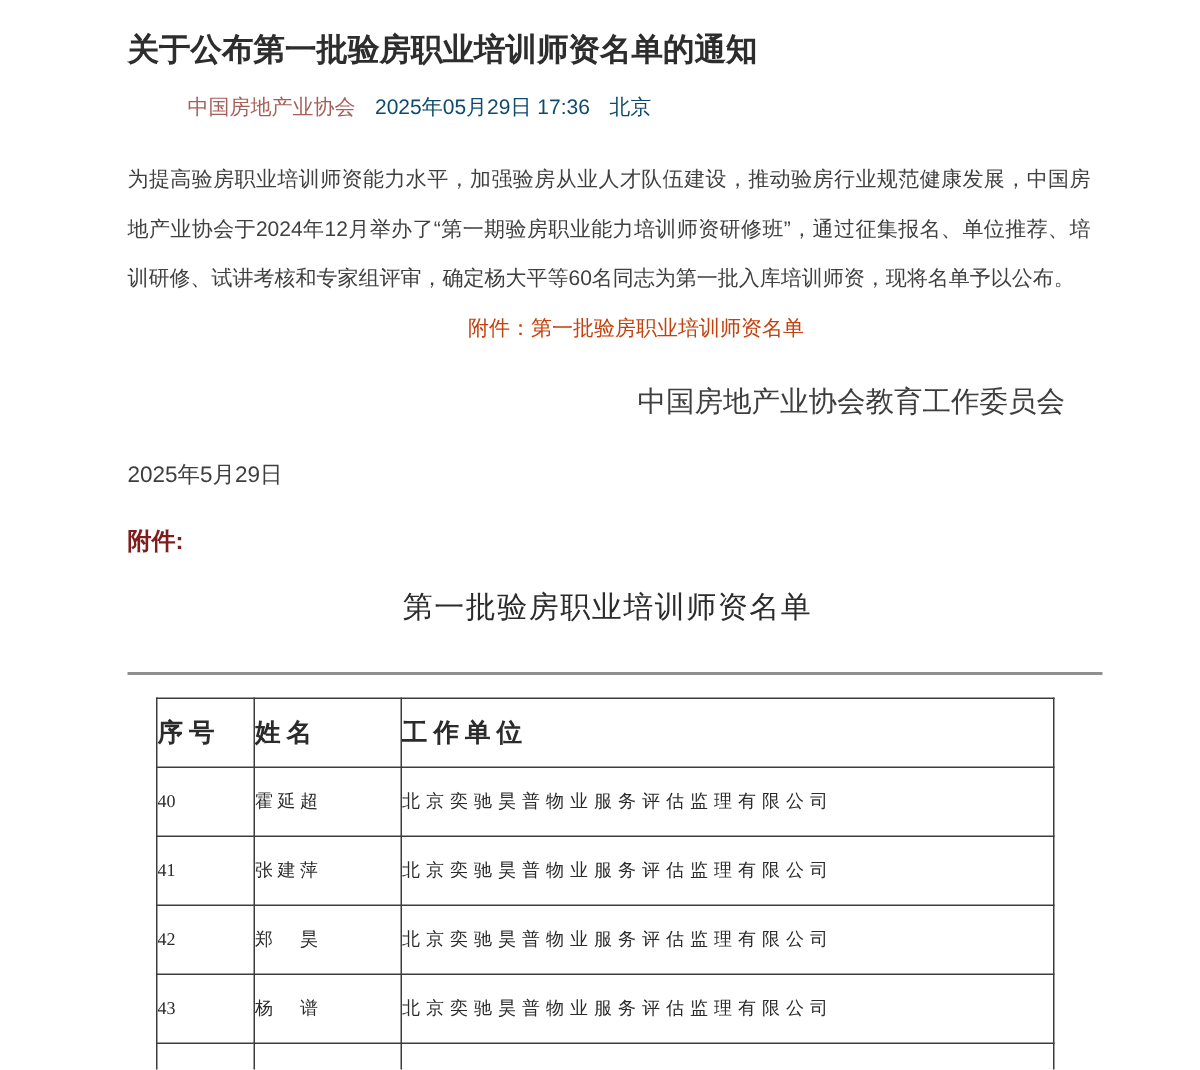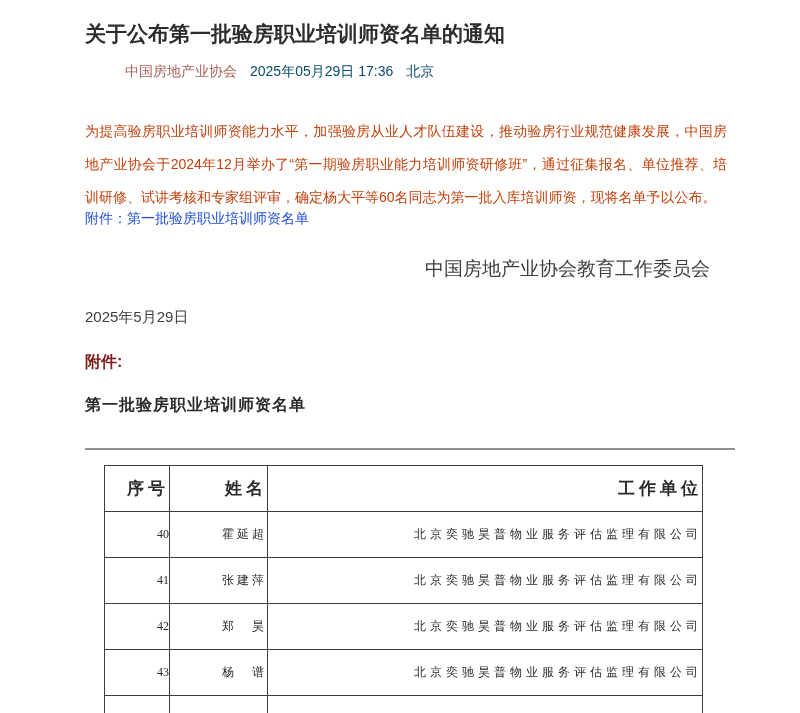--- a/index.html
+++ b/index.html
@@ -17,58 +17,58 @@
     font-size:21px; line-height:28px; font-weight:700; color:#2d2d2d;
   }
   .byline {
     position:absolute; left:85px; top:62px; width:650px;
     font-size:14px; line-height:18px; display:flex; gap:13px; align-items:baseline;margin-left:40px;
   }
   .source-name { color:#a65f58; cursor:pointer; }
   .meta-text  { color:#0c4a6e; }
 
   .body-paragraph {
-    position:absolute; left:85px; top:115px; width:642px;
-    font-size:14px; line-height:33px; color:#c2410c;
+    position:absolute; left:85px; top:103px; width:642px;
+    font-size:14px; line-height:33px; color:#404040;
     text-align:justify; text-justify:inter-ideograph;
   }
   .attachment-ref {
-    position:absolute; left:85px; top:207px; width:642px;
-    font-size:14px; line-height:22px; color:#1d4ed8;
+    position:absolute; left:103px; top:207px; width:642px;
+    font-size:14px; line-height:22px; color:#c2410c;text-align:center;
   }
   .signature {
     position:absolute; left:85px; top:258px; width:625px;
     text-align:right; font-size:19px; line-height:21px; color:#3e3e3e;
   }
   .signature-date {
     position:absolute; left:85px; top:306px; width:625px;
     text-align:left; font-size:15px; line-height:21px; color:#3e3e3e;
   }
   .attachment-label {
     position:absolute; left:85px; top:351px;
     font-size:16px; line-height:22px; font-weight:700; color:#7f1d1d;
   }
   .table-title {
     position:absolute; left:85px; top:394px; width:640px;
-    text-align:left; font-size:16px; line-height:22px; font-weight:700;
+    text-align:center; font-size:20px; line-height:22px; font-weight:400;
     color:#2b2b2b; font-family:"Liberation Serif", serif; letter-spacing:1px;
   }
   .top-divider {
     position:absolute; left:85px; top:448px; width:650px; height:0;
     border-top:2px solid #8f8f8f;
   }
 
   .doc-table {
     position:absolute; left:104px; top:465px; width:598px;
     border-collapse:collapse; table-layout:fixed;
     font-family:"Liberation Serif", serif; color:#2b2b2b;
     background:#ffffff;
   }
   .doc-table th, .doc-table td {
-    border:1px solid #3d3d3d; text-align:right; vertical-align:middle;
+    border:1px solid #3d3d3d; text-align:left; vertical-align:middle;
     overflow:hidden; white-space:nowrap;
   }
   .doc-table th {
     height:46px; font-size:17px; font-weight:700; letter-spacing:4px;
   }
   .doc-table td { height:46px; font-size:12px; font-weight:500; }
   .doc-table td.col-no  { letter-spacing:0; }
   .doc-table td.col-name{ letter-spacing:3px; }
   .doc-table td.col-org { letter-spacing:4px; }
   .doc-table tr.partial-row td { border-bottom:none; }

